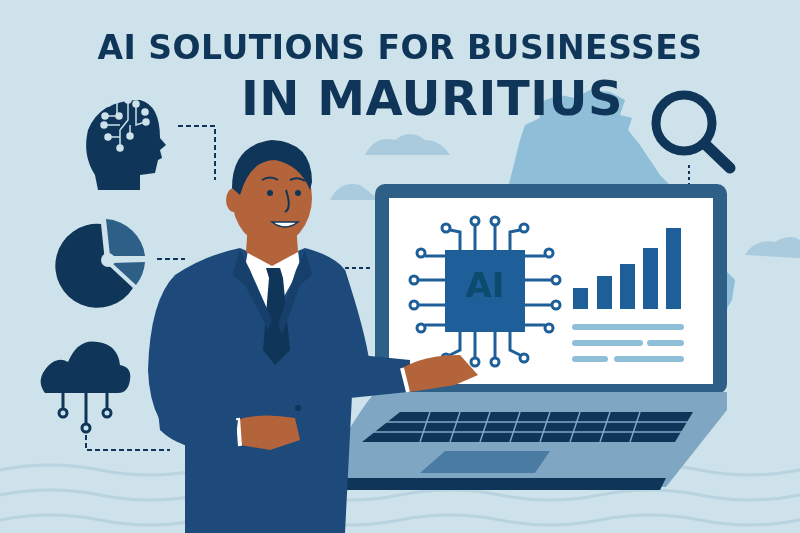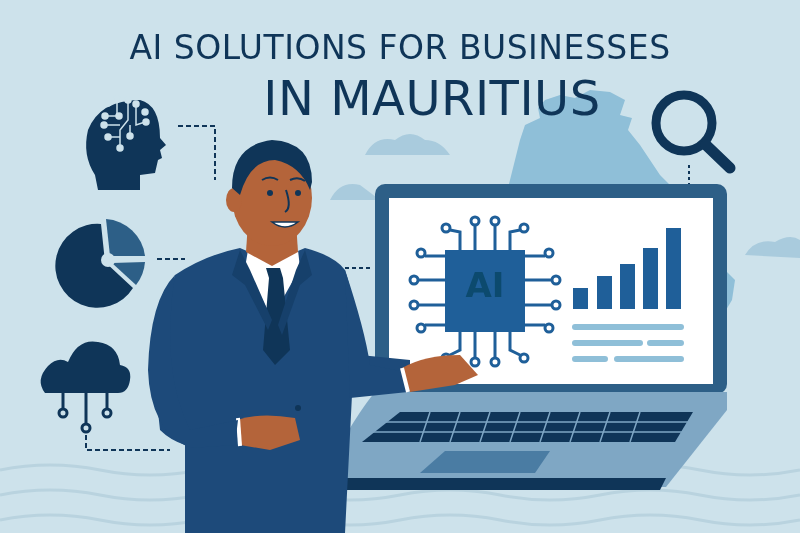--- a/index.html
+++ b/index.html
@@ -1,18 +1,18 @@
 <!DOCTYPE html>
 <html><head>
   <meta charset="utf-8">
   <style>
     html, body { margin: 0; padding: 0; }
     body { width: 800px; height: 533px; overflow: hidden; background: #cfe3ec; font-family: "DejaVu Sans", sans-serif; }
     .scene { position: relative; width: 800px; height: 533px; background: #cde2eb; overflow: hidden; }
-    .title { position: absolute; left: 0; width: 800px; text-align: center; color: #0f3558; font-family: "DejaVu Sans", sans-serif; font-weight: normal; letter-spacing: 0.5px; margin: 0; }
+    .title { position: absolute; left: 0; width: 800px; text-align: center; color: #0f3558; font-family: "DejaVu Sans", sans-serif; font-weight: bold; letter-spacing: 0.5px; margin: 0; }
     .title.l1 { top: 28px; font-size: 33px; }
     .title.l2 { top: 70px; font-size: 48px; padding-left: 32px; }
     svg.art { position: absolute; left: 0; top: 0; }
     .ai-label { position: absolute; left: 452px; top: 265px; width: 66px; text-align: center; color: #0c4a6e; font-family: "DejaVu Sans", sans-serif; font-weight: bold; font-size: 34px; }
   </style>
 </head>
 <body>
 
 <div class="scene">
 

